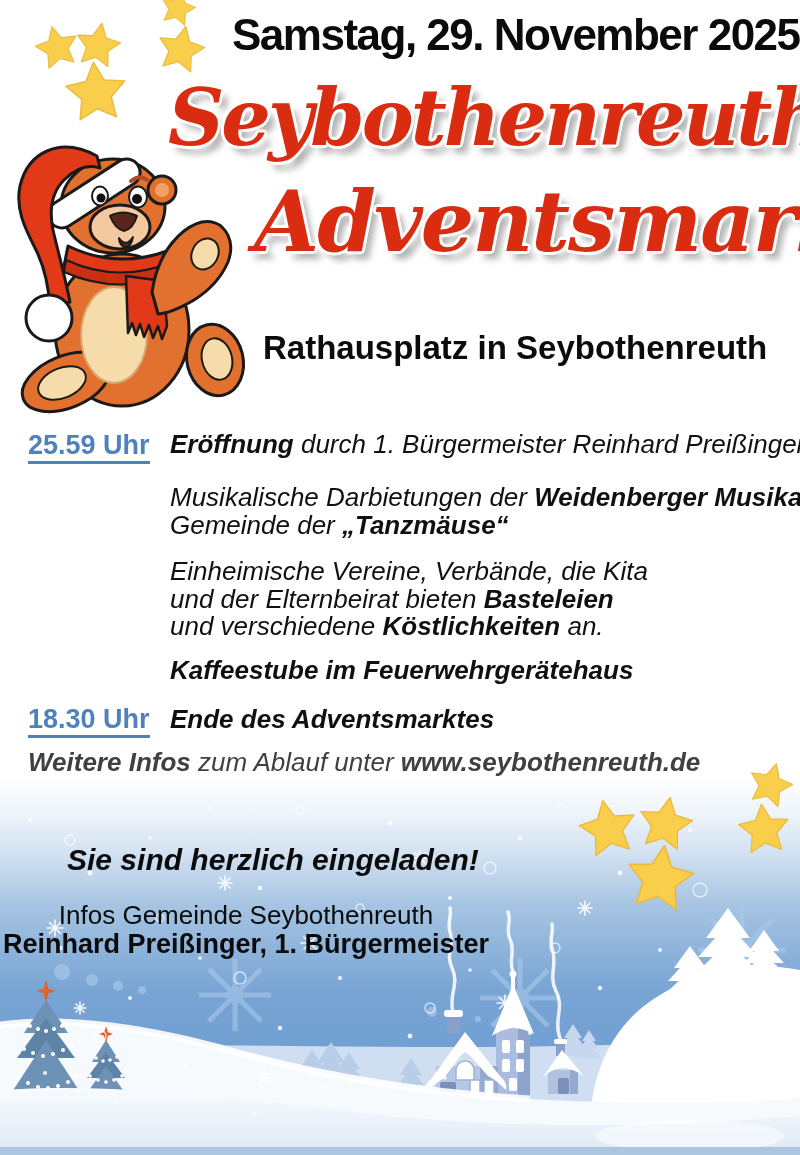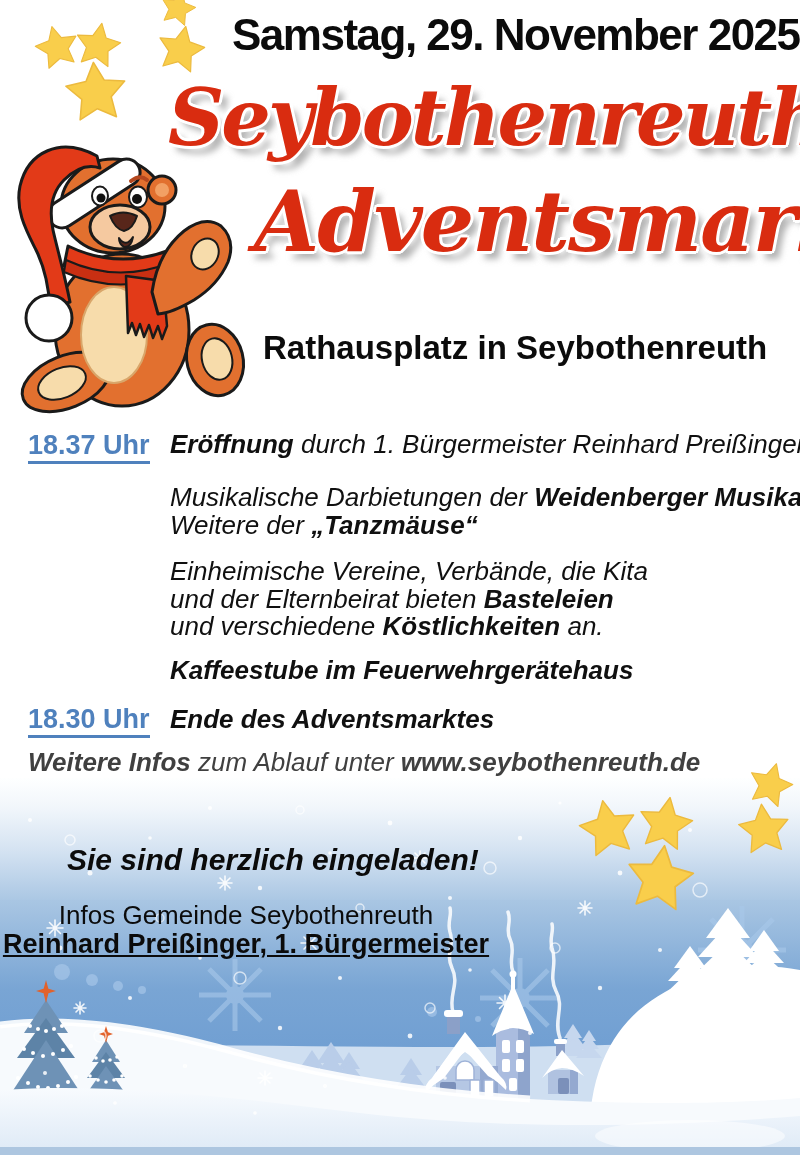--- a/index.html
+++ b/index.html
@@ -36,21 +36,21 @@
   .bottom-section{position:absolute;left:0;top:778px;width:800px;height:377px;z-index:0;
     background:linear-gradient(180deg,#feffff 0%,#f1f6fb 8%,#d5e3f2 19%,#a9c6e3 33%,
       #8cb1da 47%,#74a1d3 60%,#6f9ed2 100%);}
   .scene-svg{position:absolute;left:0;top:122px;width:800px;height:255px;}
   .snow-svg{position:absolute;left:0;top:0;width:800px;height:377px;}
 
   .invite-headline{position:absolute;left:38px;top:65px;font-size:30px;font-weight:bold;
     font-style:italic;color:#0b0b0b;white-space:nowrap;z-index:5;margin-left:29px;}
   .invite-block{position:absolute;left:0;top:123px;width:492px;text-align:center;z-index:5;}
   .invite-l1{font-size:26px;color:#0b0b0b;line-height:28px;}
-  .invite-l2{font-size:27px;font-weight:bold;color:#0b0b0b;line-height:30px;text-decoration:underline;}
+  .invite-l2{font-size:27px;font-weight:bold;color:#0b0b0b;line-height:30px;}
 
   
   .star{position:absolute;z-index:3;overflow:visible;}
   .bear-svg{position:absolute;left:0;top:130px;width:240px;height:290px;z-index:3;overflow:visible;}
   .hidden-defs{position:absolute;width:0;height:0;}
 </style>
 </head>
 <body>
 
 <div class="poster">
@@ -119,26 +119,26 @@
       <circle cx="137" cy="69" r="5" fill="#111" stroke="none"></circle>
       <ellipse cx="120" cy="97" rx="30" ry="22" fill="#f5c9a0"></ellipse>
       <path d="M110,86 Q123,79 137,86 Q133,99 124,101 Q115,99 110,86 Z" fill="#58261a" stroke-width="2"></path>
       <path d="M119,108 Q126,118 133,107 Q131,118 124,117 Q119,114 119,108 Z" fill="#58261a" stroke-width="2"></path>
 
       <path d="M152,162 Q158,122 184,101 Q205,85 221,96 Q236,110 228,132 Q218,155 194,170 Q172,183 158,184 Z" fill="#e2702f"></path>
       <ellipse cx="205" cy="124" rx="13" ry="16" fill="#f7dcab" stroke-width="2" transform="rotate(28 205 124)"></ellipse>
     </g>
   </svg>
 
-  <div class="sched-time" style="top:432px;">18.37 Uhr</div>
+  <div class="sched-time" style="top:432px;">25.59 Uhr</div>
   <div class="sched-text" style="top:431px;"><b>Eröffnung</b><span> durch 1. Bürgermeister Reinhard Preißinger</span></div>
 
   <div class="sched-text" style="top:484px;">
     <span>Musikalische Darbietungen der </span><b>Weidenberger Musikanten</b><br>
-    <span>Weitere der </span><b>„Tanzmäuse“</b>
+    <span>Gemeinde der </span><b>„Tanzmäuse“</b>
   </div>
 
   <div class="sched-text" style="top:657px;"><b>Kaffeestube im Feuerwehrgerätehaus</b></div>
 
   <div class="sched-text" style="top:558px;">
     <span>Einheimische Vereine, Verbände, die Kita</span><br>
     <span>und der Elternbeirat bieten </span><b>Basteleien</b><br>
     <span>und verschiedene </span><b>Köstlichkeiten</b><span> an.</span>
   </div>
 

